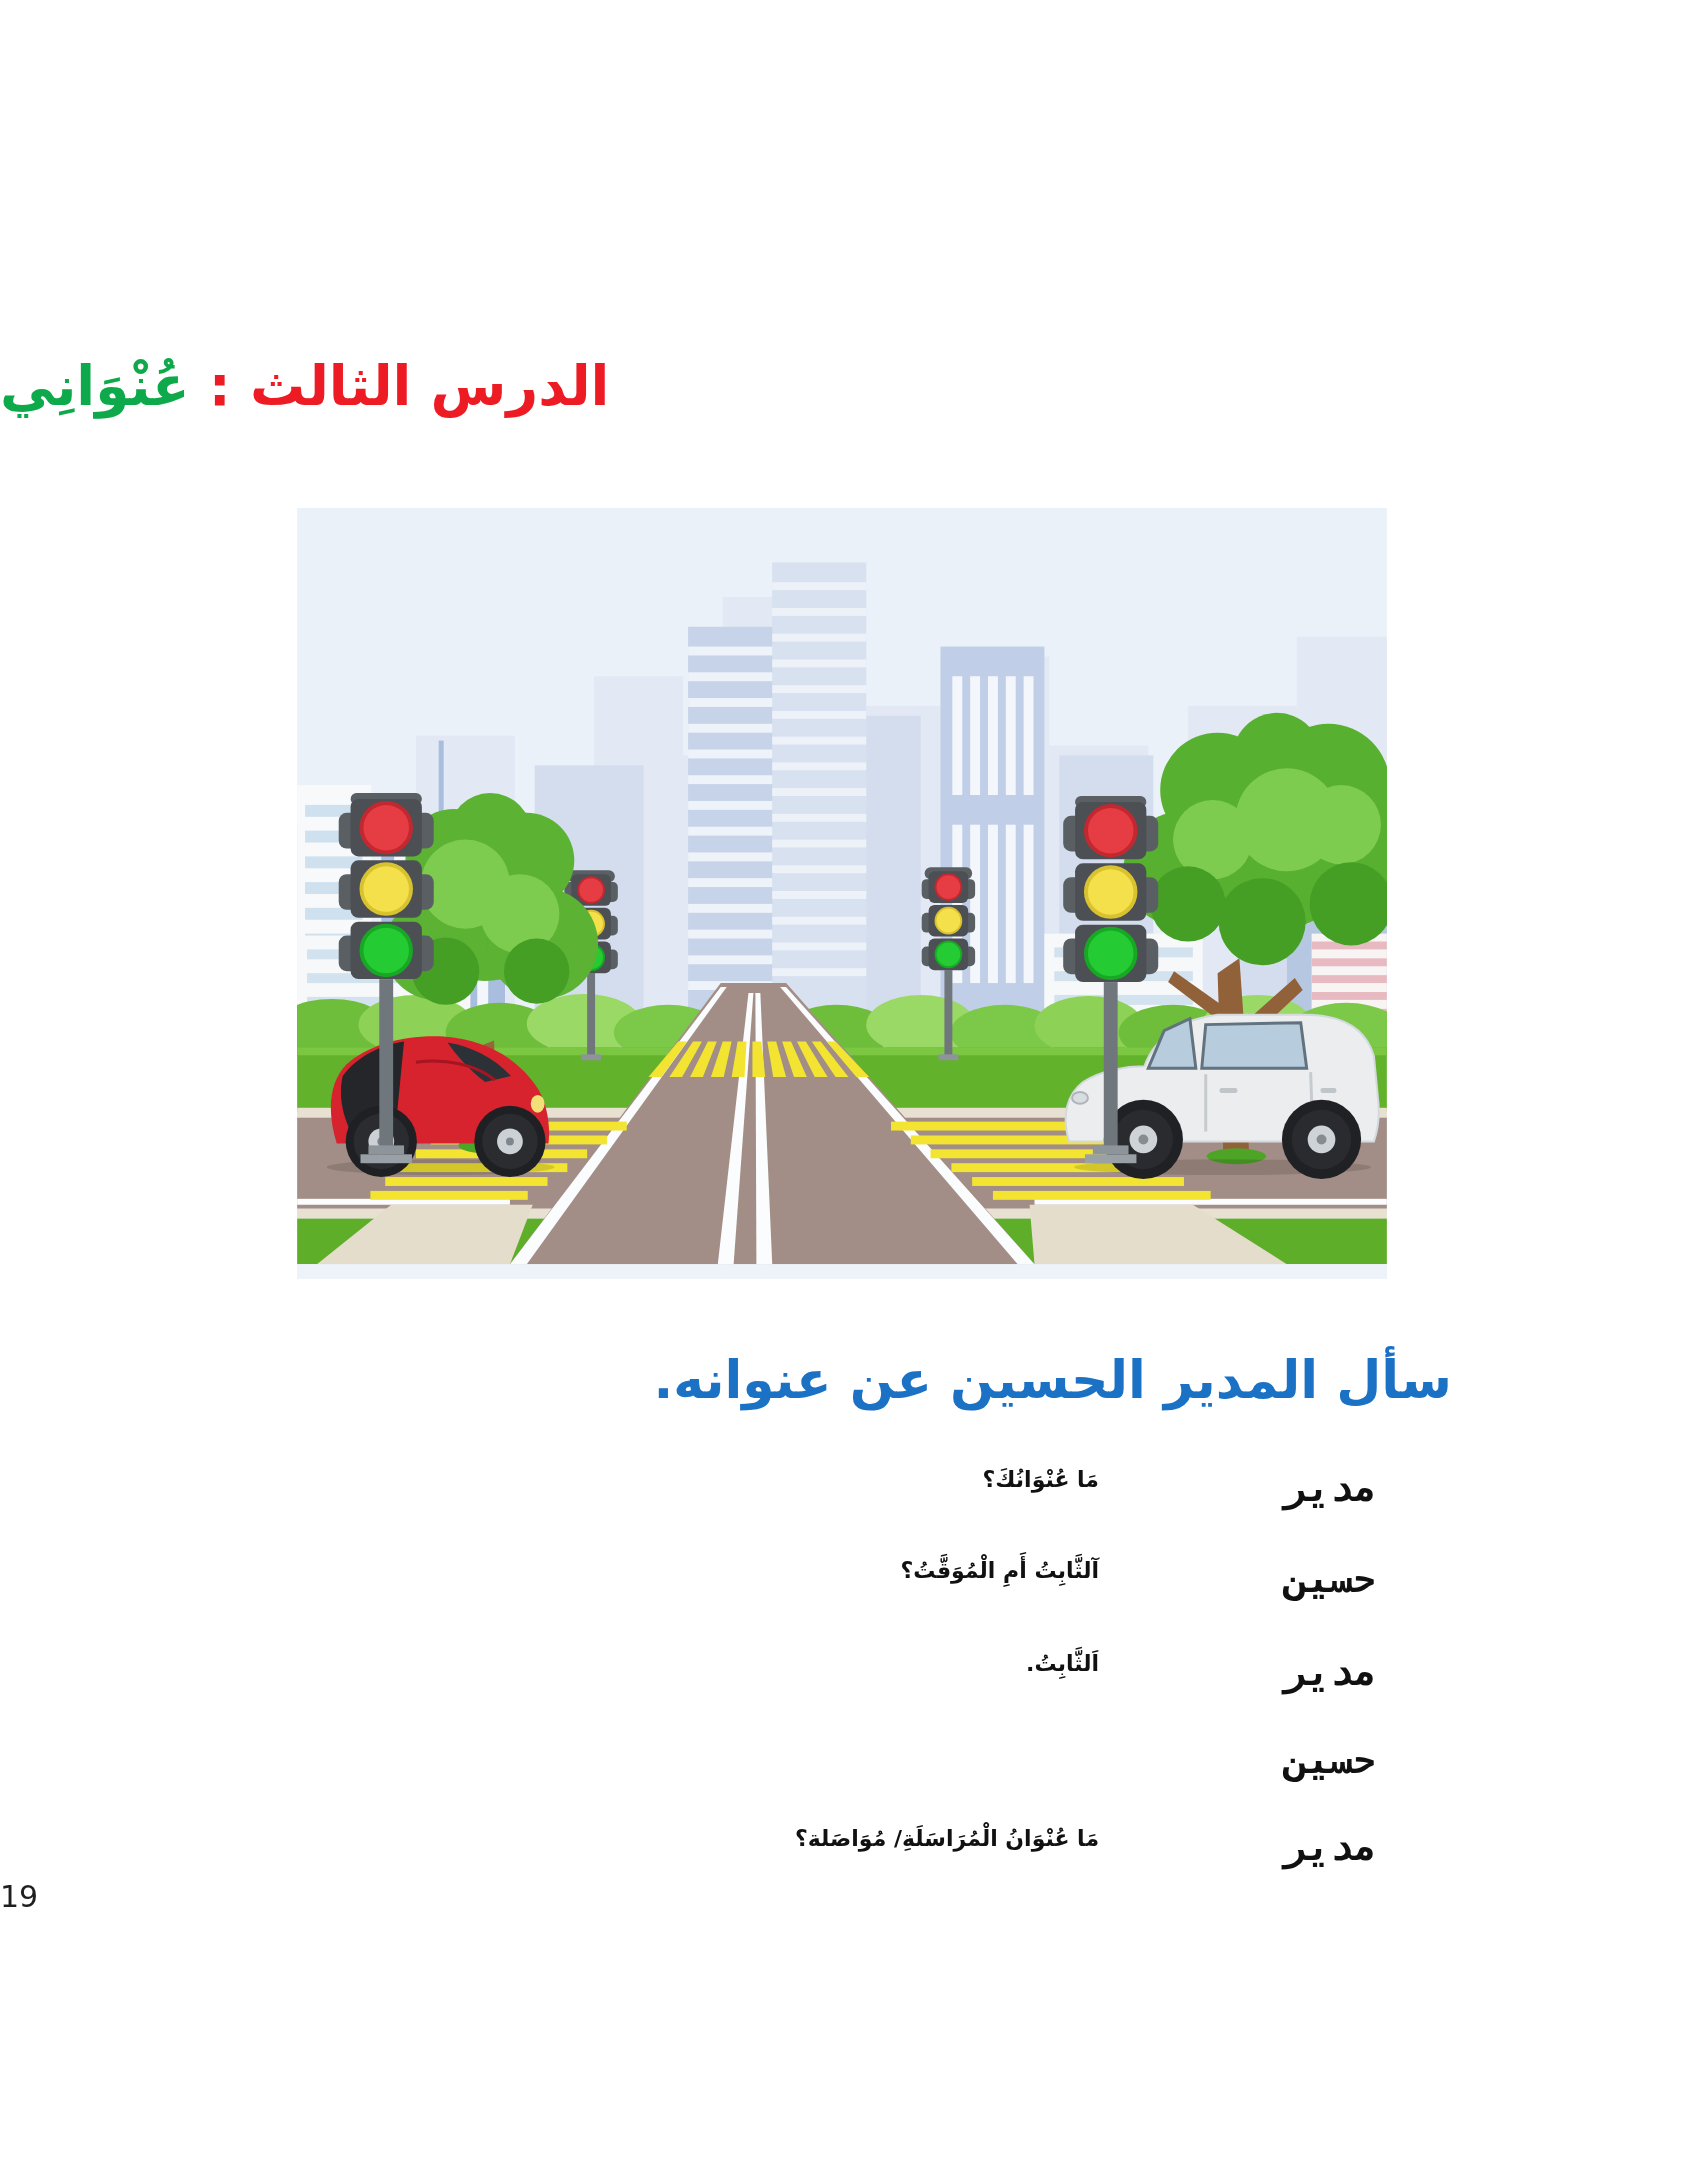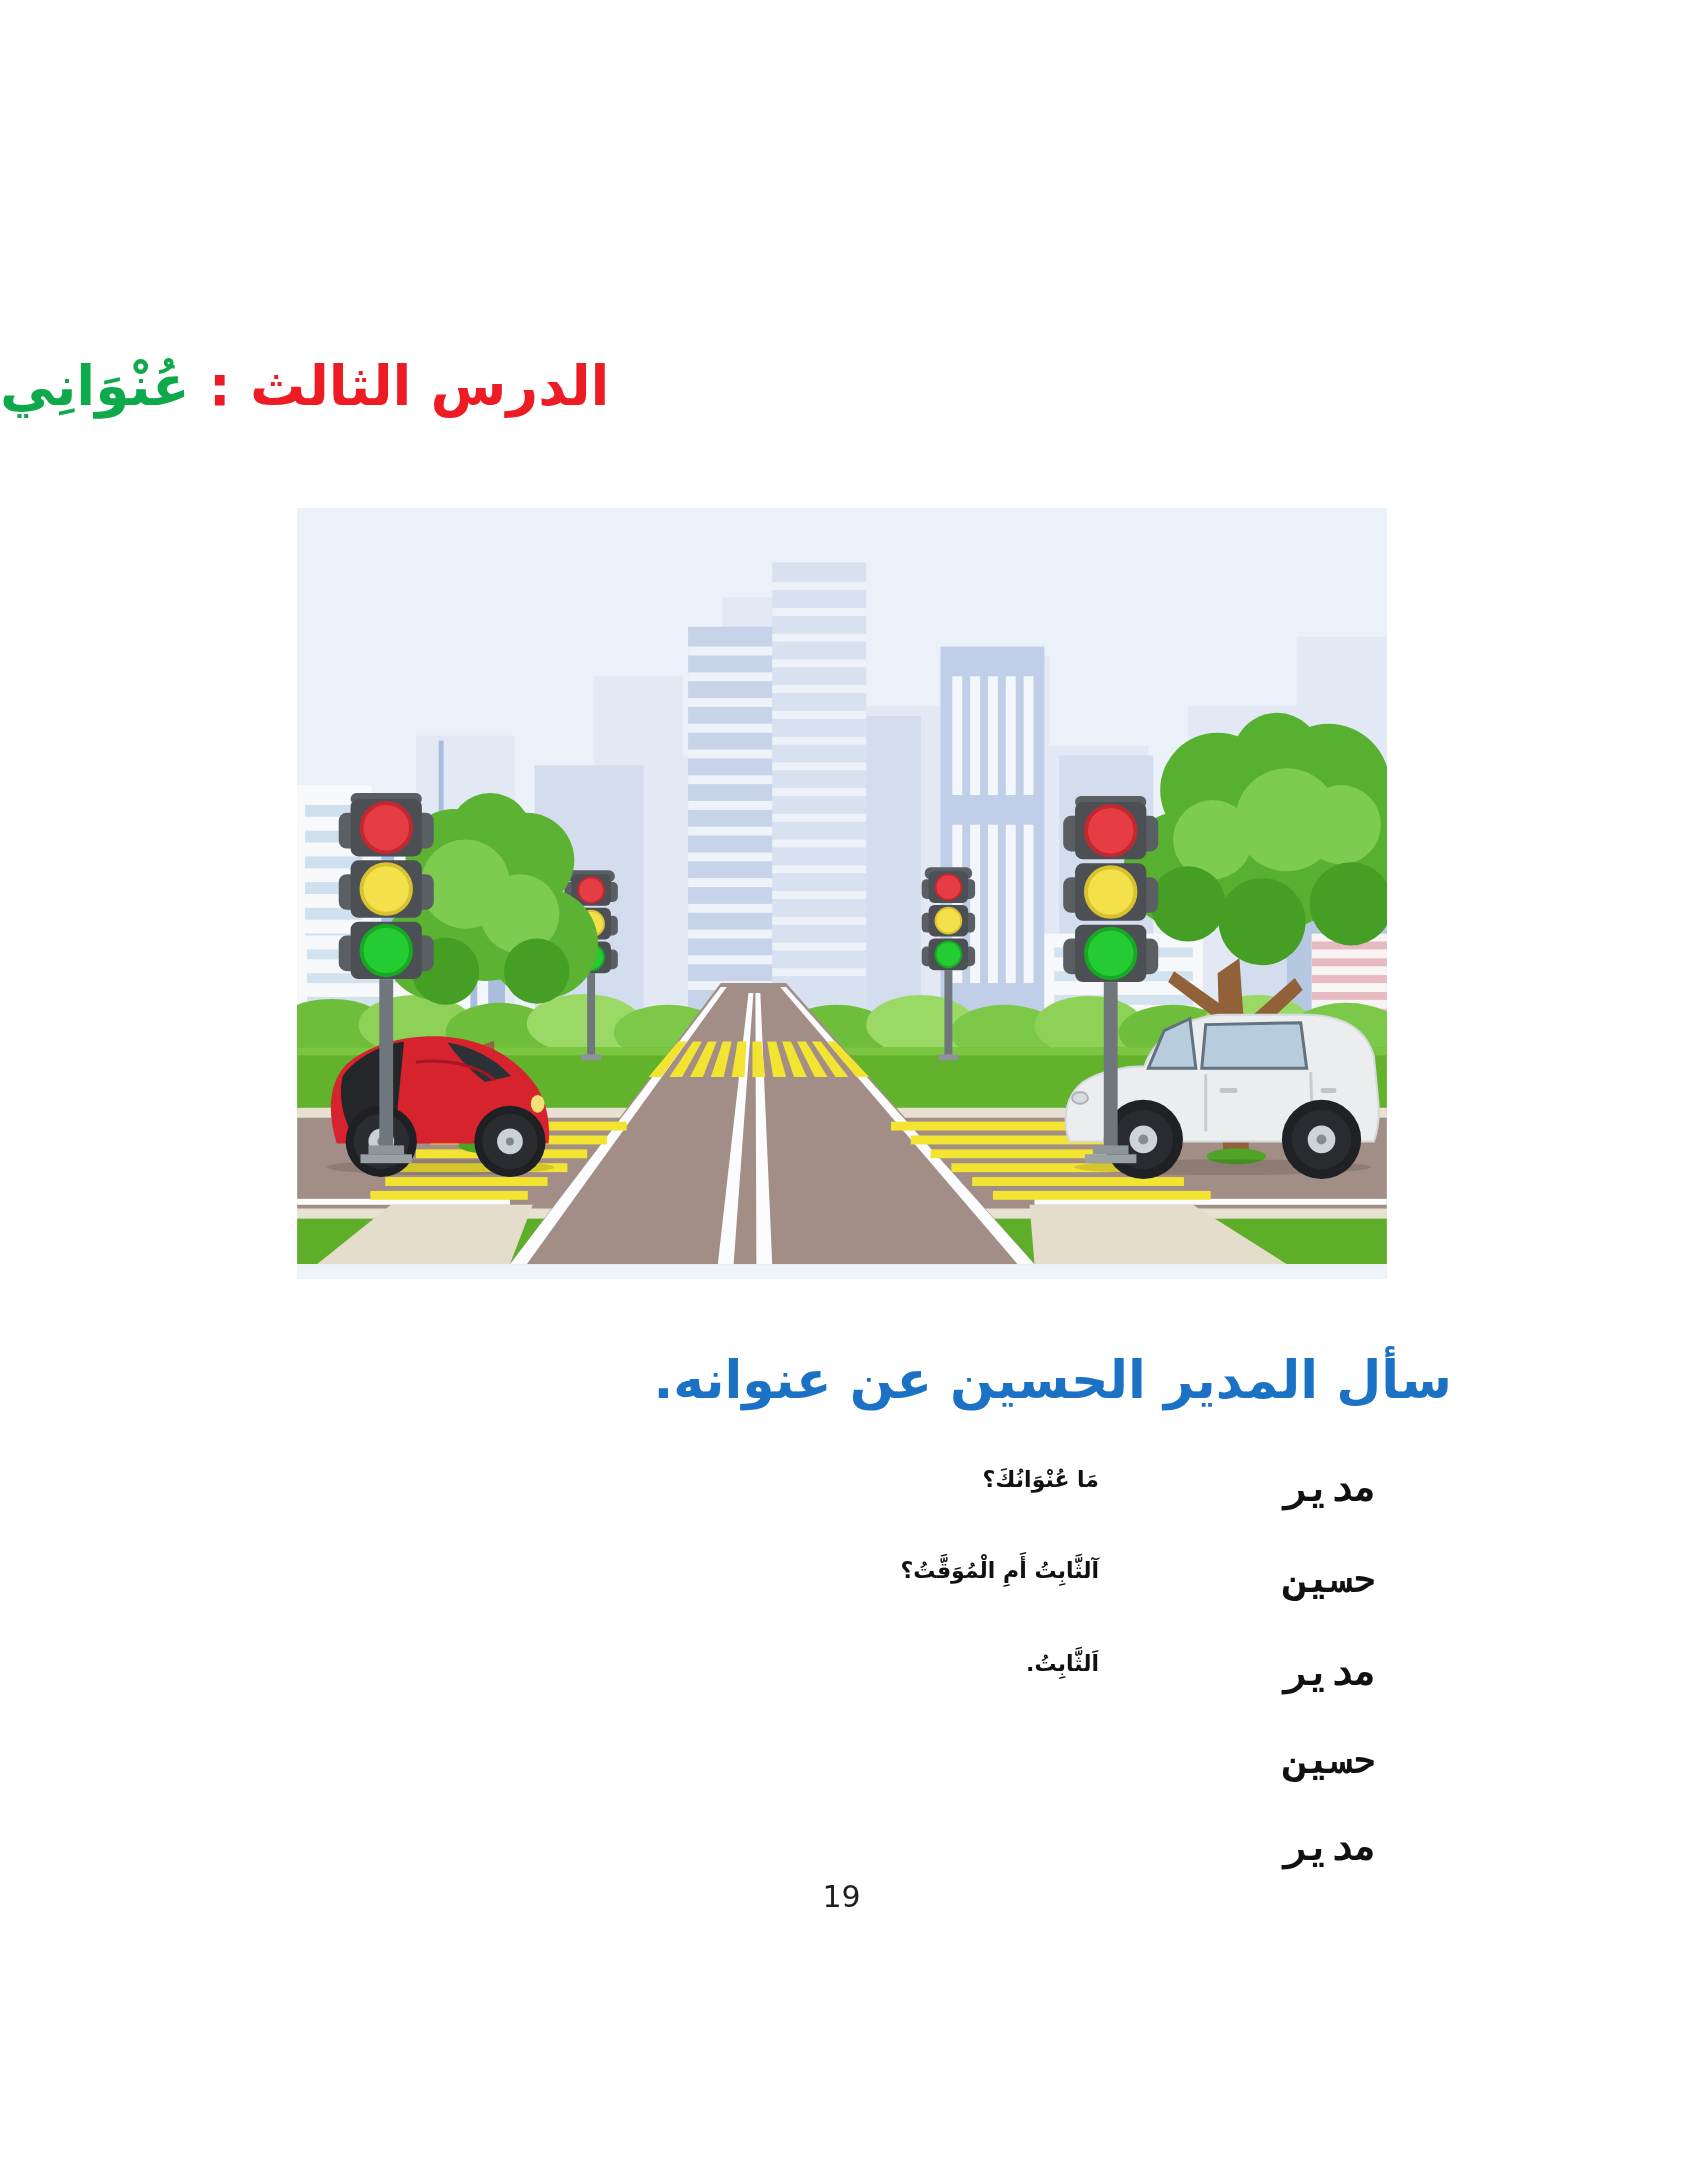--- a/index.html
+++ b/index.html
@@ -25,21 +25,21 @@
     font-weight:bold;color:#111;
   }
   .dialogue-row .speaker{
     position:absolute;right:0;top:0;font-size:38px;line-height:1.7;white-space:nowrap;font-family:Liberation Mono, monospace;
   }
   .dialogue-row .utterance{
     position:absolute;right:277px;top:0;font-size:22px;line-height:1.9;white-space:nowrap;
   }
   .row-1{top:1459px;} .row-2{top:1550px;} .row-3{top:1643px;} .row-4{top:1731px;} .row-5{top:1818px;}
   .page-number{
-    position:absolute;top:1879px;left:0;width:1683px;text-align:center;
+    position:absolute;top:1879px;left:0;width:1683px;
     font-size:30px;color:#1f1f1f;font-weight:normal;
   }
 </style>
 </head>
 <body>
 
 <div class="title">
   <span class="lesson">الدرس الثالث :</span>
   <span> </span>
   <span class="topic">عُنْوَانِي</span>
@@ -424,16 +424,17 @@
 </div>
 <div class="dialogue-row row-3">
   <span class="speaker">مدير</span>
   <span class="utterance">اَلثَّابِتُ.</span>
 </div>
 <div class="dialogue-row row-4">
   <span class="speaker">حسين</span>
 </div>
 <div class="dialogue-row row-5">
   <span class="speaker">مدير</span>
+  <span class="utterance">مَا عُنْوَانُ الْمُرَاسَلَةِ/ مُوَاصَلة؟</span>
 </div>
 
 <div class="page-number">19</div>
 
 
 </body></html>

